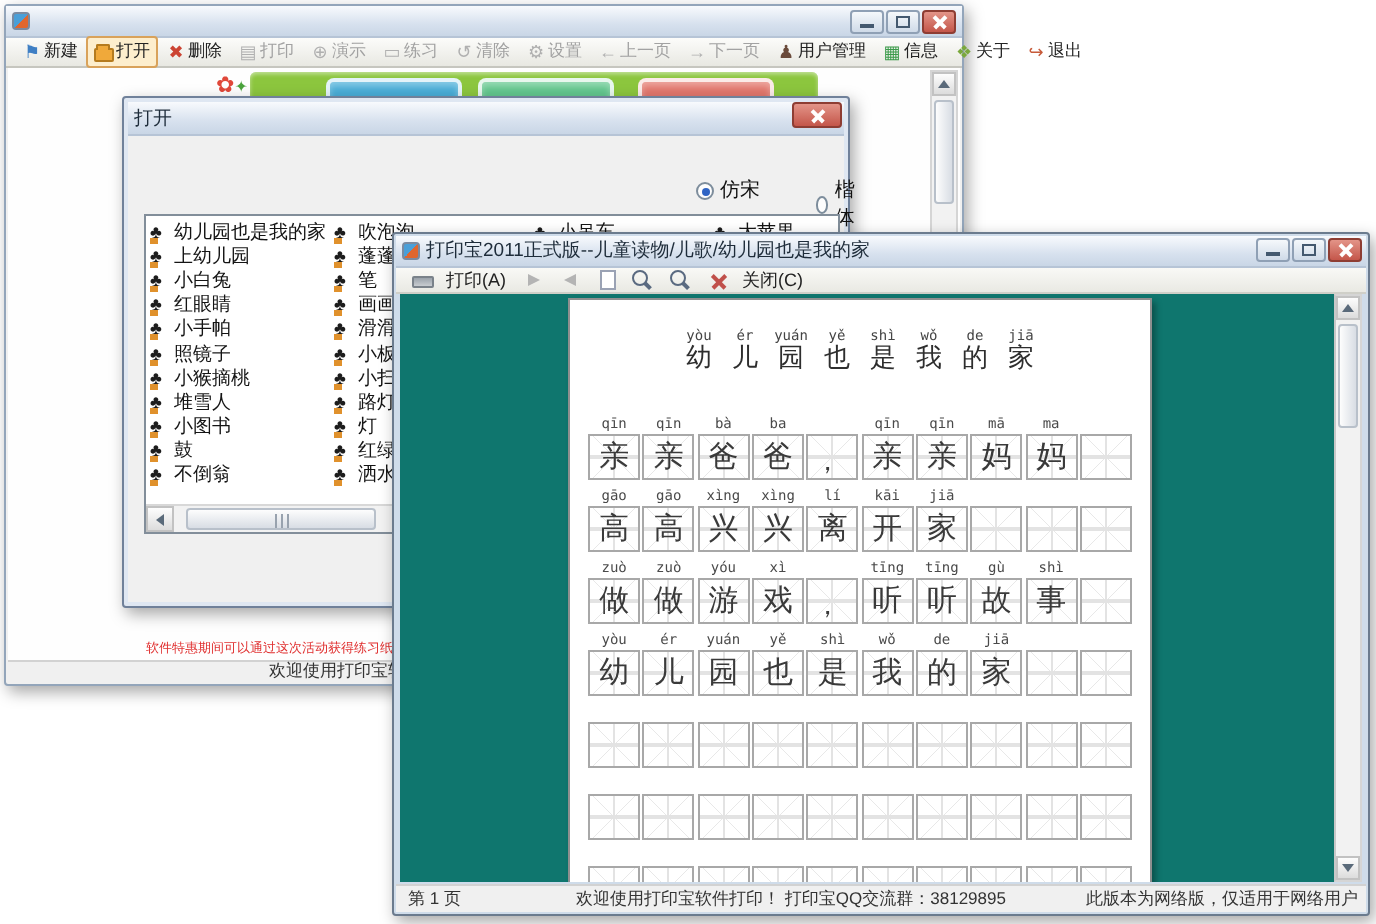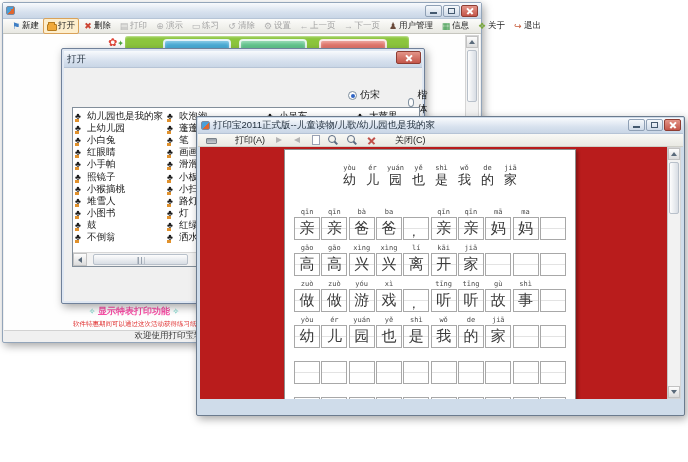--- a/index.html
+++ b/index.html
@@ -99,42 +99,42 @@
   .sc-btn.lf::after,.sc-btn.rt::after { content:""; position:absolute; left:50%; top:50%;
     transform:translate(-50%,-50%); border-top:3px solid transparent; border-bottom:3px solid transparent; }
   .sc-btn.lf::after { border-right:4px solid #5a6a7a; }
   .sc-btn.rt::after { border-left:4px solid #5a6a7a; }
   .h-thumb { position:absolute; left:20px; top:1px; width:95px; height:11px;
     background:linear-gradient(#fdfdfd,#d8dde4); border:1px solid #b8c0ca; border-radius:2px; }
   .grip { position:absolute; left:50%; top:2px; transform:translateX(-50%); width:7px; height:7px;
     background:linear-gradient(to right,#98a2ae 1px,transparent 1px,transparent 3px,#98a2ae 3px,#98a2ae 4px,transparent 4px,transparent 6px,#98a2ae 6px); }
 
   
-  #pv { left:196px; top:116px; width:489px; height:300px; border:1px solid #6b7b8e; background:#cfdcea; padding:0; }
+  #pv { left:196px; top:116px; width:489px; height:342px; border:1px solid #6b7b8e; background:#cfdcea; padding:0; }
   #pv .titlebar { left:1px; right:1px; top:1px; }
   #pv-toolbar { position:absolute; left:1px; right:1px; top:17px; height:13px;
     background:linear-gradient(#f9f9f6,#e9e9e3); border-bottom:1px solid #cfcfc8;
     display:flex; align-items:center; gap:2px; padding-left:5px; }
-  .pv-tb-item { display:flex; align-items:center; gap:18px; font-size:9px; color:#222; padding:0 3px; }
+  .pv-tb-item { display:flex; align-items:center; gap:6px; font-size:9px; color:#222; padding:0 3px; }
   .pv-tb-item.dis { color:#aaa; }
   .pv-ico { position:relative; width:11px; height:11px; display:inline-block; }
   .ico-printer-icon { background:linear-gradient(#9aa2aa,#c8ccd0); height:6px; margin-top:2px; border:1px solid #7a828a; border-radius:1px; }
   .ico-next-arrow-icon::before { content:""; position:absolute; left:3px; top:2px;
     border-left:6px solid #b4b4b4; border-top:3.5px solid transparent; border-bottom:3.5px solid transparent; }
   .ico-prev-arrow-icon::before { content:""; position:absolute; left:2px; top:2px;
     border-right:6px solid #b4b4b4; border-top:3.5px solid transparent; border-bottom:3.5px solid transparent; }
   .ico-page-icon { width:8px; height:10px; border:1px solid #9aa2b4; background:#fff; margin-left:1px; }
   .ico-zoom-out-icon::before,.ico-zoom-in-icon::before { content:""; position:absolute; left:0; top:0;
     width:6px; height:6px; border:1.5px solid #5a6a80; border-radius:50%; }
   .ico-zoom-out-icon::after,.ico-zoom-in-icon::after { content:""; position:absolute; left:6px; top:7px;
     width:4px; height:1.5px; background:#5a6a80; transform:rotate(45deg); }
   .ico-close-icon::before,.ico-close-icon::after { content:""; position:absolute; left:1px; top:5px;
     width:9px; height:1.5px; background:#c0504a; transform:rotate(45deg); }
   .ico-close-icon::after { transform:rotate(-45deg); }
-  #pv-content { position:absolute; left:3px; right:3px; top:30px; bottom:16px; background:#b91c1c; overflow:hidden; }
+  #pv-content { position:absolute; left:3px; right:3px; top:30px; bottom:16px; background:#0f766e; overflow:hidden; }
   #pv-page { position:absolute; left:84px; top:2px; width:292px; height:330px; background:#fff;
     border:1px solid #8f8f8f; box-shadow:2px 2px 3px rgba(0,0,0,.3); overflow:hidden; }
   #pv-vscroll { right:0; top:0; bottom:0; border-left:1px solid #c8c8c8; }
   #pv .statusbar { height:14px; font-size:8.5px; }
   #pv .statusbar .st-left { padding-left:6px; width:60px; }
   #pv .statusbar .st-center { flex:1; text-align:center; }
   #pv .statusbar .st-right { padding-right:4px; width:150px; text-align:right; white-space:nowrap; }
 
   
   #pg-title { margin-top:14px; display:flex; justify-content:center; }
@@ -233,25 +233,20 @@
         </div>
       </div>
     <div class="bw-body">
       <span class="mascot"><span>✿</span><i>✦</i></span>
       <div class="banner" id="banner">
           <div class="banner-btn" style="background: rgb(74, 174, 216); left: 38px;"></div>
           <div class="banner-btn" style="background: rgb(99, 199, 142); left: 114px;"></div>
           <div class="banner-btn" style="background: rgb(227, 119, 109); left: 194px;"></div>
         </div>
     </div>
-    <div class="promo-title">
-      <span class="deco">✧</span>
-      <span>显示特表打印功能</span>
-      <span class="deco">✧</span>
-    </div>
     <div class="promo-detail">软件特惠期间可以通过这次活动获得练习纸模板资料</div>
     <div class="vscroll" id="back-vscroll">
       <span class="sc-btn up"></span>
       <span class="sc-thumb"></span>
       <span class="sc-btn dn"></span>
     </div>
     <div class="statusbar bw-status">
       <span>欢迎使用打印宝软件打印！  打印宝QQ交流群：38129895</span>
     </div>
   </div>
@@ -711,15 +706,20 @@
               </div>
             </div>
           </div>
       </div>
       <div class="vscroll" id="pv-vscroll">
         <span class="sc-btn up"></span>
         <span class="sc-thumb"></span>
         <span class="sc-btn dn"></span>
       </div>
     </div>
+    <div class="statusbar">
+      <span class="st-left">第 1 页</span>
+      <span class="st-center">欢迎使用打印宝软件打印！  打印宝QQ交流群：38129895</span>
+      <span class="st-right">此版本为网络版，仅适用于网络用户</span>
+    </div>
   </div>
 
 </div>
 
 </body></html>

